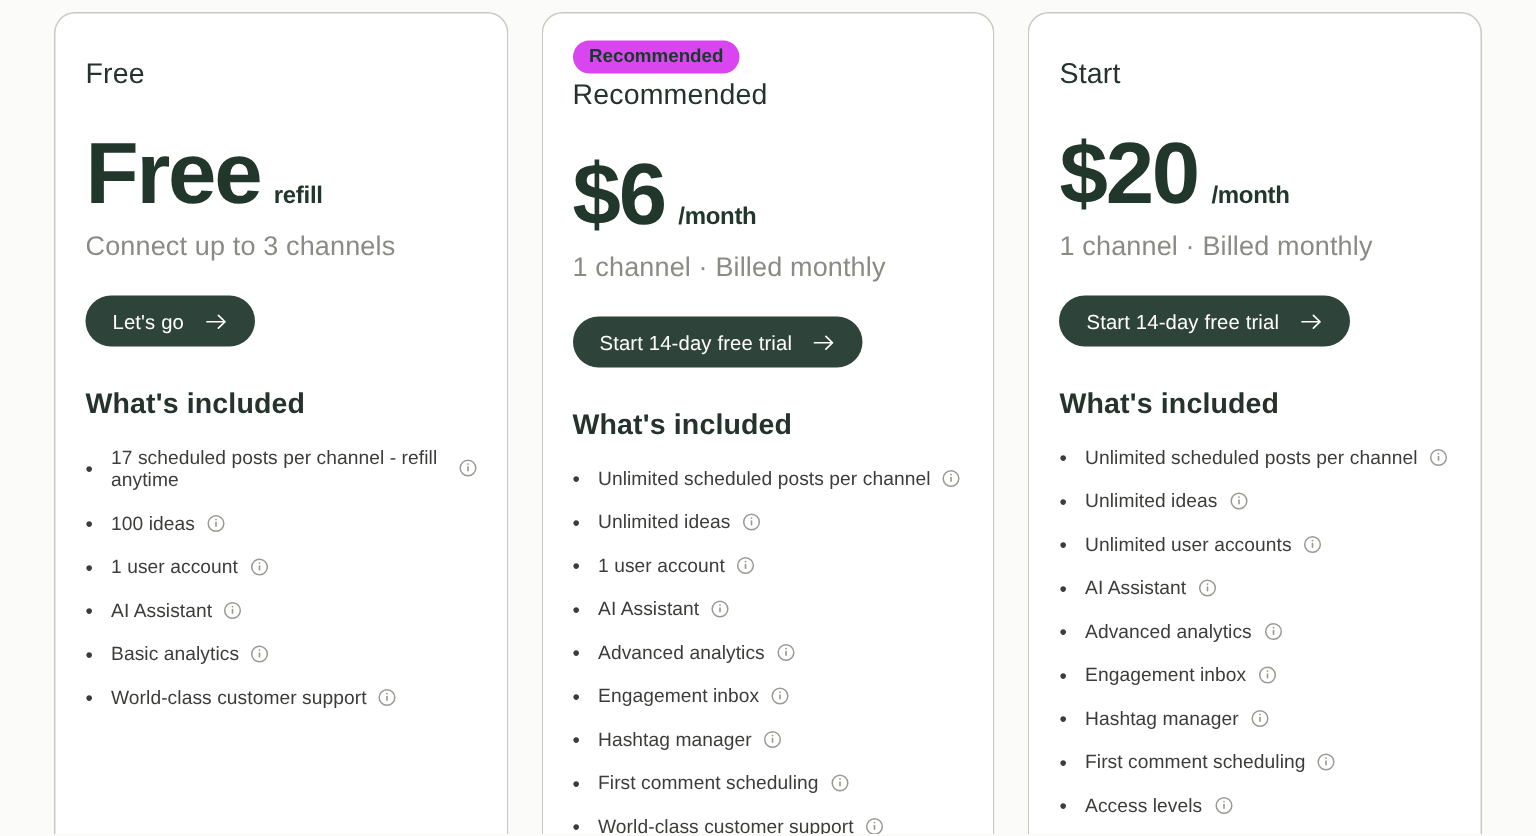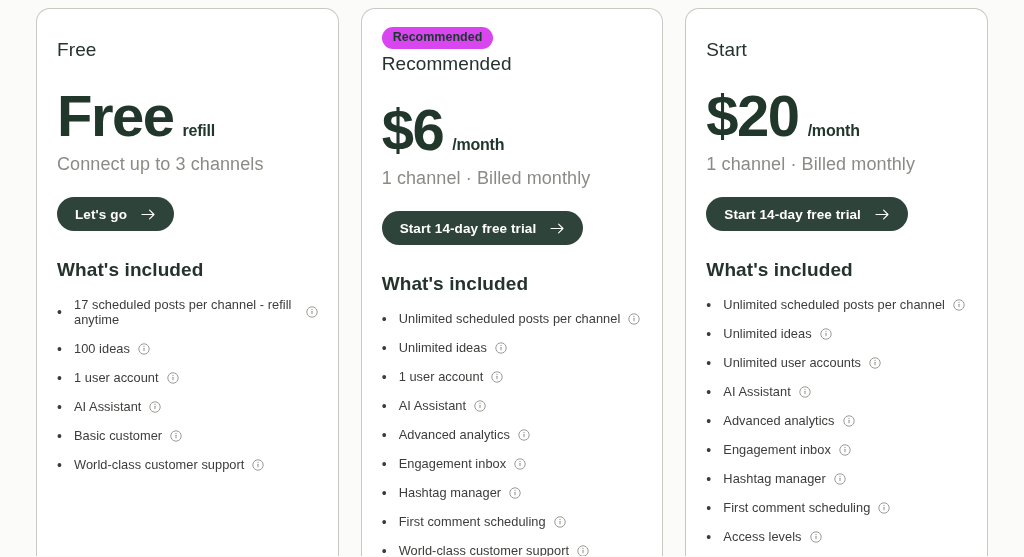--- a/index.html
+++ b/index.html
@@ -83,21 +83,21 @@
     align-items: center;
     gap: 14px;
     background: #2e4339;
     color: #ffffff;
     border: none;
     border-radius: 19px;
     height: 34px;
     padding: 0 18px;
     font-family: "Liberation Sans", sans-serif;
     font-size: 13.5px;
-    font-weight: bold;
+    font-weight: normal;
     letter-spacing: .1px;
     cursor: pointer;
     margin-bottom: 28px;
   }
   .cta-button .arrow {
     display: inline-flex;
     align-items: center;
   }
   .included-title {
     font-size: 19px;
@@ -183,21 +183,21 @@
           <span class="info-icon">
             <svg width="12" height="12" viewBox="0 0 12 12">
               <circle cx="6" cy="6" r="5.2" fill="none" stroke="#9a9a95" stroke-width="1"></circle>
               <circle cx="6" cy="3.4" r="0.62" fill="#9a9a95"></circle>
               <rect x="5.45" y="4.8" width="1.1" height="3.5" rx="0.5" fill="#9a9a95"></rect>
             </svg>
           </span>
         </li>
         <li class="feature-item">
           <span class="bullet">•</span>
-          <span>Basic customer</span>
+          <span>Basic analytics</span>
           <span class="info-icon">
             <svg width="12" height="12" viewBox="0 0 12 12">
               <circle cx="6" cy="6" r="5.2" fill="none" stroke="#9a9a95" stroke-width="1"></circle>
               <circle cx="6" cy="3.4" r="0.62" fill="#9a9a95"></circle>
               <rect x="5.45" y="4.8" width="1.1" height="3.5" rx="0.5" fill="#9a9a95"></rect>
             </svg>
           </span>
         </li>
         <li class="feature-item">
           <span class="bullet">•</span>

